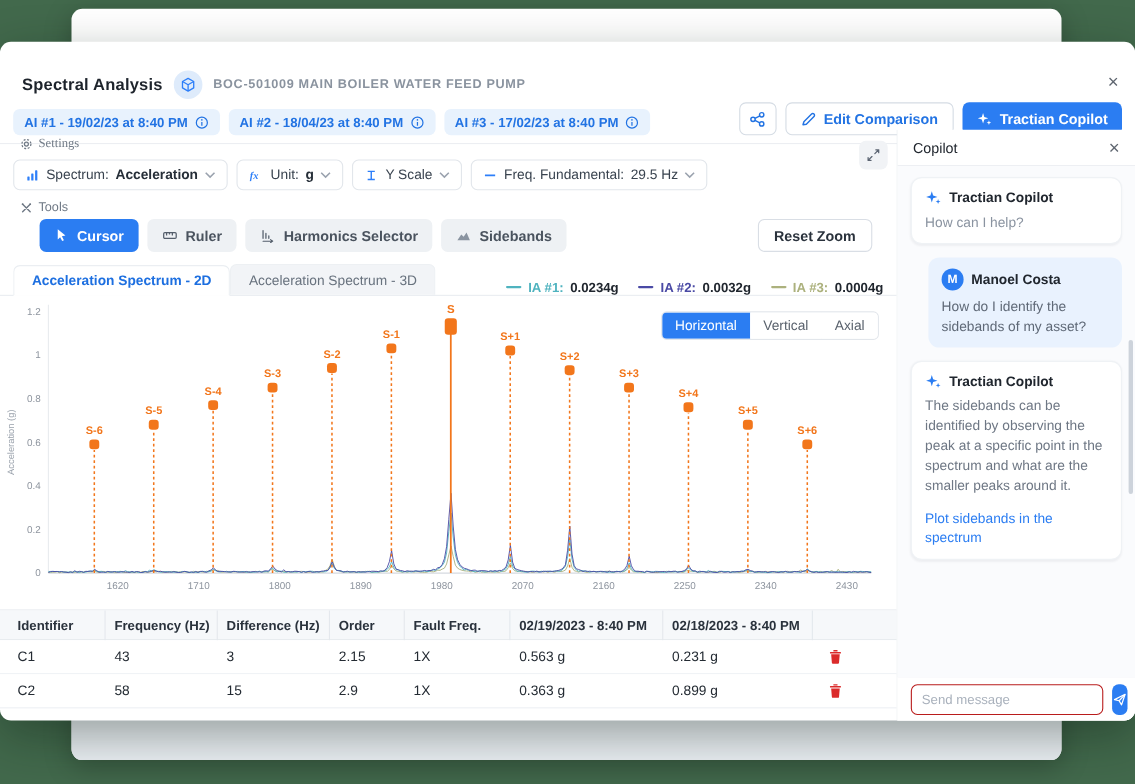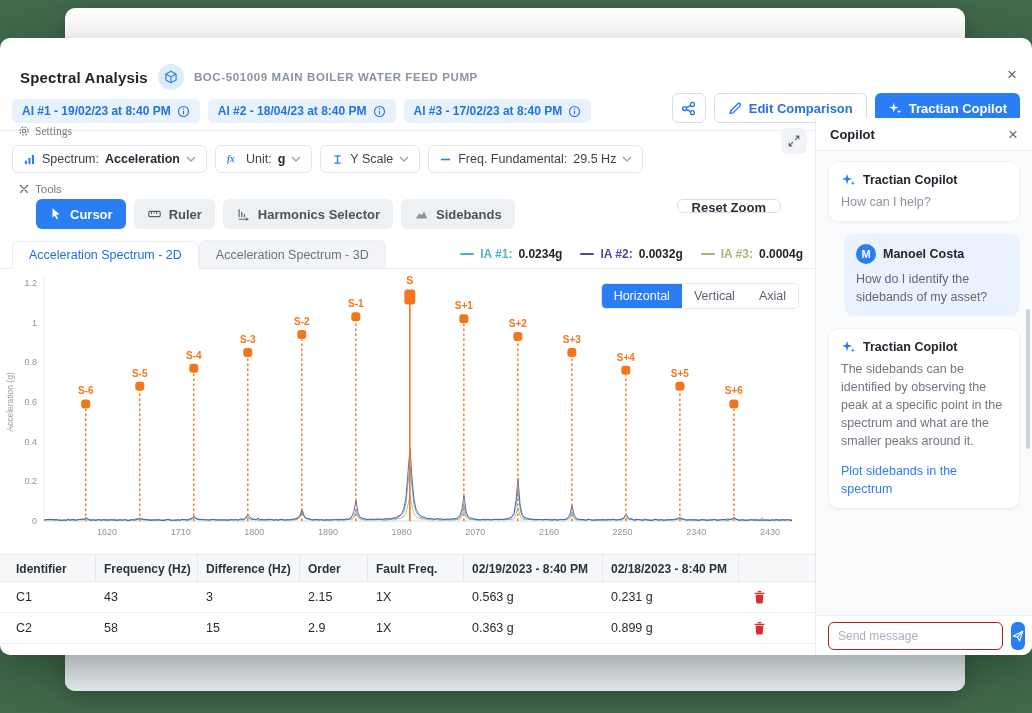--- a/index.html
+++ b/index.html
@@ -30,27 +30,27 @@
   .sec-label { position:absolute; display:flex; align-items:center; gap:5px; font-size:11.5px; color:#6F7985; }
   .settings-label { left:18px; top:7px;font-family:Liberation Serif, serif; }
   .tools-label { left:18px; top:65px; }
   .dropdown-row { position:absolute; left:12px; top:27px; display:flex; gap:8px; }
   .dropdown { height:28px; display:inline-flex; align-items:center; gap:6px; padding:0 10px; border:1px solid #E2E6EB; border-radius:6px; background:#fff; font-size:12.5px; color:#39434F; cursor:pointer; }
   .dd-value-bold { font-weight:bold; color:#262E38; }
   .expand-btn { position:absolute; right:8px; top:10px; width:26px; height:26px; background:#F1F3F6; border:none; border-radius:6px; display:flex; align-items:center; justify-content:center; cursor:pointer; }
   .tools-row { position:absolute; left:12px; top:81px; display:flex; gap:8px;padding-left:24px; }
   .tool-btn { height:30px; display:inline-flex; align-items:center; gap:7px; padding:0 13px; border:none; border-radius:6px; background:#EEF1F4; color:#4A London535E; color:#4A535E; font-size:13px; font-weight:bold; cursor:pointer; }
   .tool-btn.active { background:#2B7DF2; color:#fff; }
-  .reset-zoom { position:absolute; right:34px; top:81px; height:14px; padding:0 14px; background:#fff; border:1px solid #D9DEE5; border-radius:6px; font-size:13px; font-weight:bold; color:#2A323C; cursor:pointer;text-align:center; }
+  .reset-zoom { position:absolute; right:22px; top:81px; height:30px; padding:0 14px; background:#fff; border:1px solid #D9DEE5; border-radius:6px; font-size:13px; font-weight:bold; color:#2A323C; cursor:pointer;text-align:center; }
 
   .chart-tabs { position:absolute; left:0; right:0; top:122px; height:29px; display:flex; align-items:flex-end; padding-left:12px; border-bottom:1px solid #E9EDF1; }
   .ctab { height:28px; display:inline-flex; align-items:center; padding:0 16px; font-size:12.5px; border-radius:6px 6px 0 0; cursor:pointer; }
-  .ctab.active { background:#fff; border:1px solid #E9EDF1; border-bottom:1px solid #fff; margin-bottom:-1px; color:#1D6FE0; font-weight:normal; }
+  .ctab.active { background:#fff; border:1px solid #E9EDF1; border-bottom:1px solid #fff; margin-bottom:-1px; color:#1D6FE0; font-weight:bold; }
   .ctab.inactive { background:#F2F4F7; border:1px solid #EDF0F3; border-bottom:none; color:#68727E; }
-  .legend { margin-left:auto; display:flex; gap:18px; align-items:center; padding-right:12px; height:100%; }
+  .legend { margin-left:auto; display:flex; gap:18px; align-items:flex-end; padding-right:12px; height:100%; }
   .legend-item { display:flex; align-items:center; gap:6px; font-size:12px; }
   .legend-dash { width:14px; height:2px; border-radius:1px; }
   .legend-name { font-weight:bold; }
   .legend-value { font-weight:bold; color:#20262E; }
 
   .chart-wrap { position:absolute; left:0; right:0; top:151px; height:277px; }
   .orientation { position:absolute; right:16px; top:14px; display:flex; border:1px solid #E2E6EB; border-radius:5px; overflow:hidden; background:#fff; }
   .seg { padding:5px 12px; font-size:12.5px; color:#5A626D; background:#fff; border:none; cursor:pointer; }
   .seg.active { background:#2B7DF2; color:#fff; }
 
@@ -60,21 +60,21 @@
   .t-head .t-cell { font-size:12px; font-weight:bold; color:#2A323C; height:27px; display:flex; align-items:center; border-right:1px solid #E4E8ED; }
   .t-head .t-cell:last-child { border-right:none; }
   .t-row { height:31px; border-bottom:1px solid #EDF0F4; background:#fff; }
   .t-cell { padding-left:8px; font-size:12.5px; color:#242B33; }
   .t-cell.first { padding-left:16px; }
   .trash-btn { background:none; border:none; cursor:pointer; margin-left:6px; display:flex; align-items:center; }
 
   
   .copilot { position:absolute; right:0; top:80px; bottom:0; width:217px; border-left:1px solid #E7EAEE; display:flex; flex-direction:column; background:#fff; border-radius:0 0 10px 0; }
   .cp-header { height:33px; display:flex; align-items:center; justify-content:space-between; padding:0 14px; border-bottom:1px solid #EDEFF3; }
-  .cp-title { font-size:13px; font-weight:bold; color:#20262E; }
+  .cp-title { font-size:13px; font-weight:normal; color:#20262E; }
   .cp-body { flex:1; background:#FAFBFD; padding:10px 12px 0 12px; overflow:hidden; position:relative; }
   .card { border-radius:10px; padding:10px 12px; }
   .card-bot { background:#fff; border:1px solid #EFF2F5; box-shadow:0 1px 2px rgba(16,24,40,.05); }
   .card-user { background:#E9F2FE; margin:12px 0 0 16px; }
   .card-head { display:flex; align-items:center; gap:7px; margin-bottom:6px; }
   .card-name { font-size:12.5px; font-weight:bold; color:#20262E; }
   .card-text { font-size:12.5px; color:#8A93A0; line-height:18px; }
   .card-user .card-text { color:#5F6977; }
   .card-bot2 { margin-top:12px; }
   .card-bot2 .card-text { color:#6E7784; }

